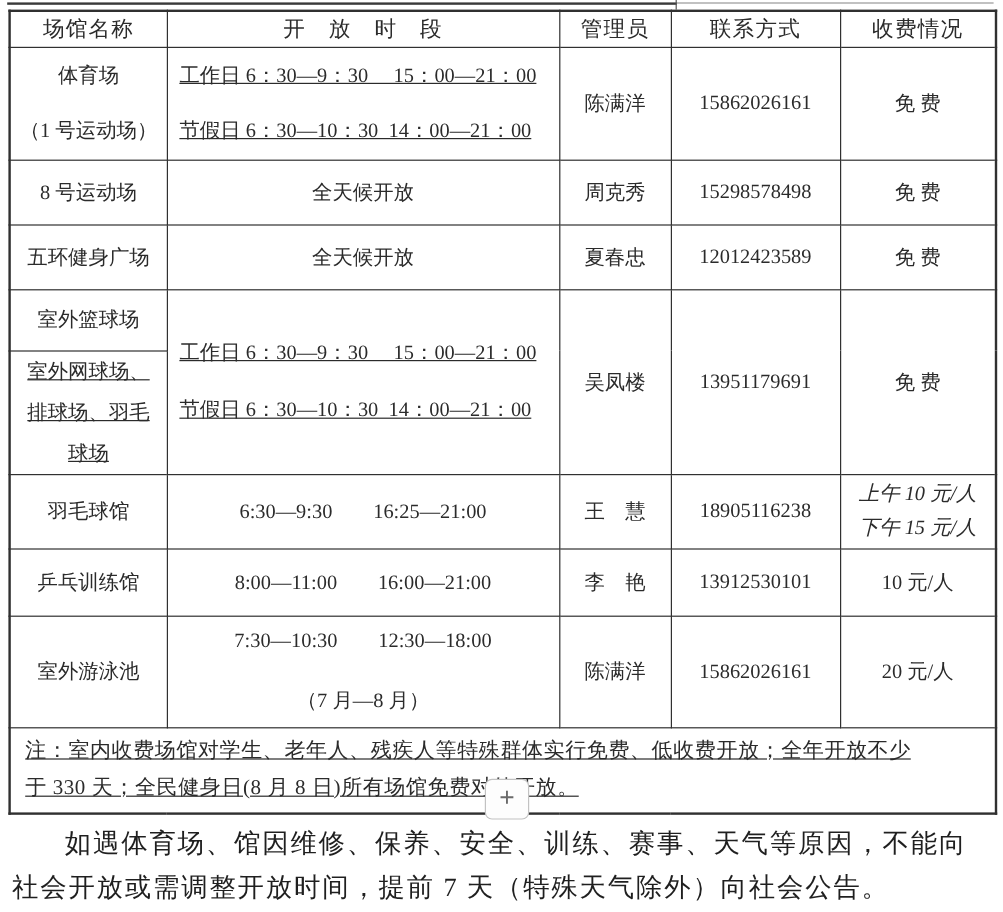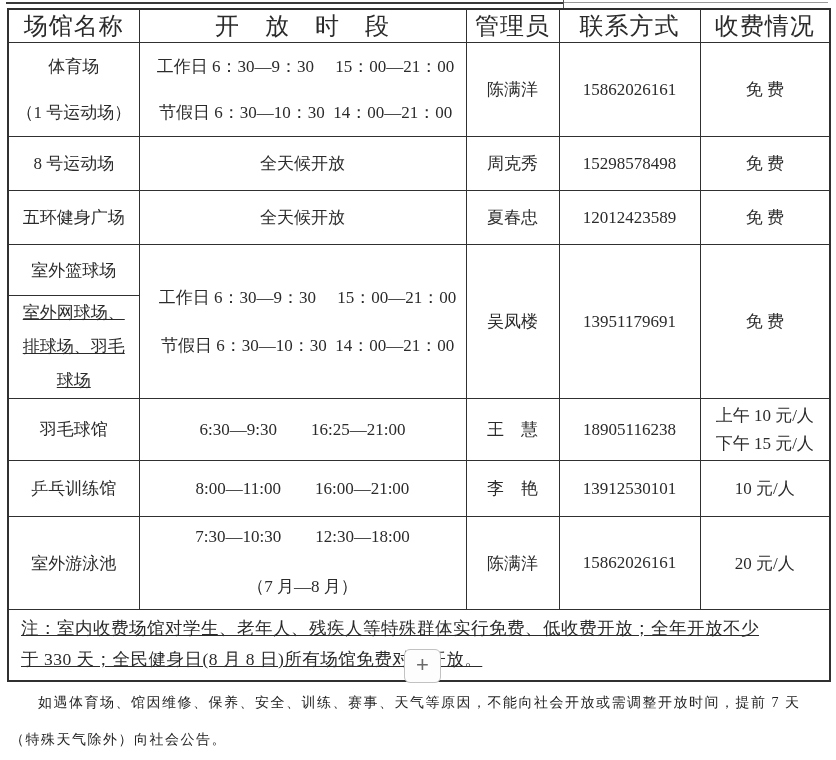--- a/index.html
+++ b/index.html
@@ -26,40 +26,40 @@
   }
   .venue-table th, .venue-table td {
     border:1.5px solid #303030;
     padding:0 4px;
     text-align:center;
     vertical-align:middle;
     font-weight:normal;
     font-size:17px;
     color:#2b2b2b;
   }
-  .venue-table th { font-size:24px; letter-spacing:1px; }
+  .venue-table th { font-size:18px; letter-spacing:1px; }
   .prewrap  { white-space:pre-wrap; }
   .preline  { white-space:pre-line; }
 
   
   .stack-between {
     display:flex; flex-direction:column; justify-content:space-between;
     height:100%; padding:11px 4px 11px 4px;
   }
   .stack-between > div { line-height:20px; }
   
   .stack-center {
     display:flex; flex-direction:column; justify-content:center;
     height:100%; gap:26px;
   }
   .stack-center > div { line-height:22px; }
-  .hours-left { text-align:center; padding-left:10px; }
+  .hours-left { text-align:left; padding-left:10px;text-decoration:underline; }
   td.cell-tall { height:100%; padding:0; }
   td.cell-tall > div { width:100%;gap:26px; }
-  .fee-two-line div { line-height:28px; }
+  .fee-two-line div { line-height:28px;font-style:italic; }
   .pool-stack { display:flex; flex-direction:column; justify-content:space-between; height:100%; padding:8px 4px 10px 4px; }
   .pool-stack > div { line-height:24px; }
   .tennis-name { line-height:34px; font-size:16.5px;text-decoration:underline; }
 
   td.footnote-cell {
     text-align:left;
     padding:3px 12px 5px 12px;
     line-height:31px;
     font-size:17.5px;
     letter-spacing:0.5px;
@@ -74,21 +74,21 @@
     background:#fdfdfd;
     color:#6a6a6a;
     font-size:22px; line-height:30px; text-align:center;
     font-family:"Liberation Sans","DejaVu Sans",sans-serif;
     cursor:pointer;
   }
 
   .notice-paragraph {
     position:absolute; left:10px; top:684px;
     width:818px;
-    font-size:14px;
+    font-size:22px;
     line-height:37px;
     letter-spacing:1.5px;
     text-indent:2em;
     color:#1f1f1f;
     margin:0;
   }
 </style>
 </head>
 <body>
 

